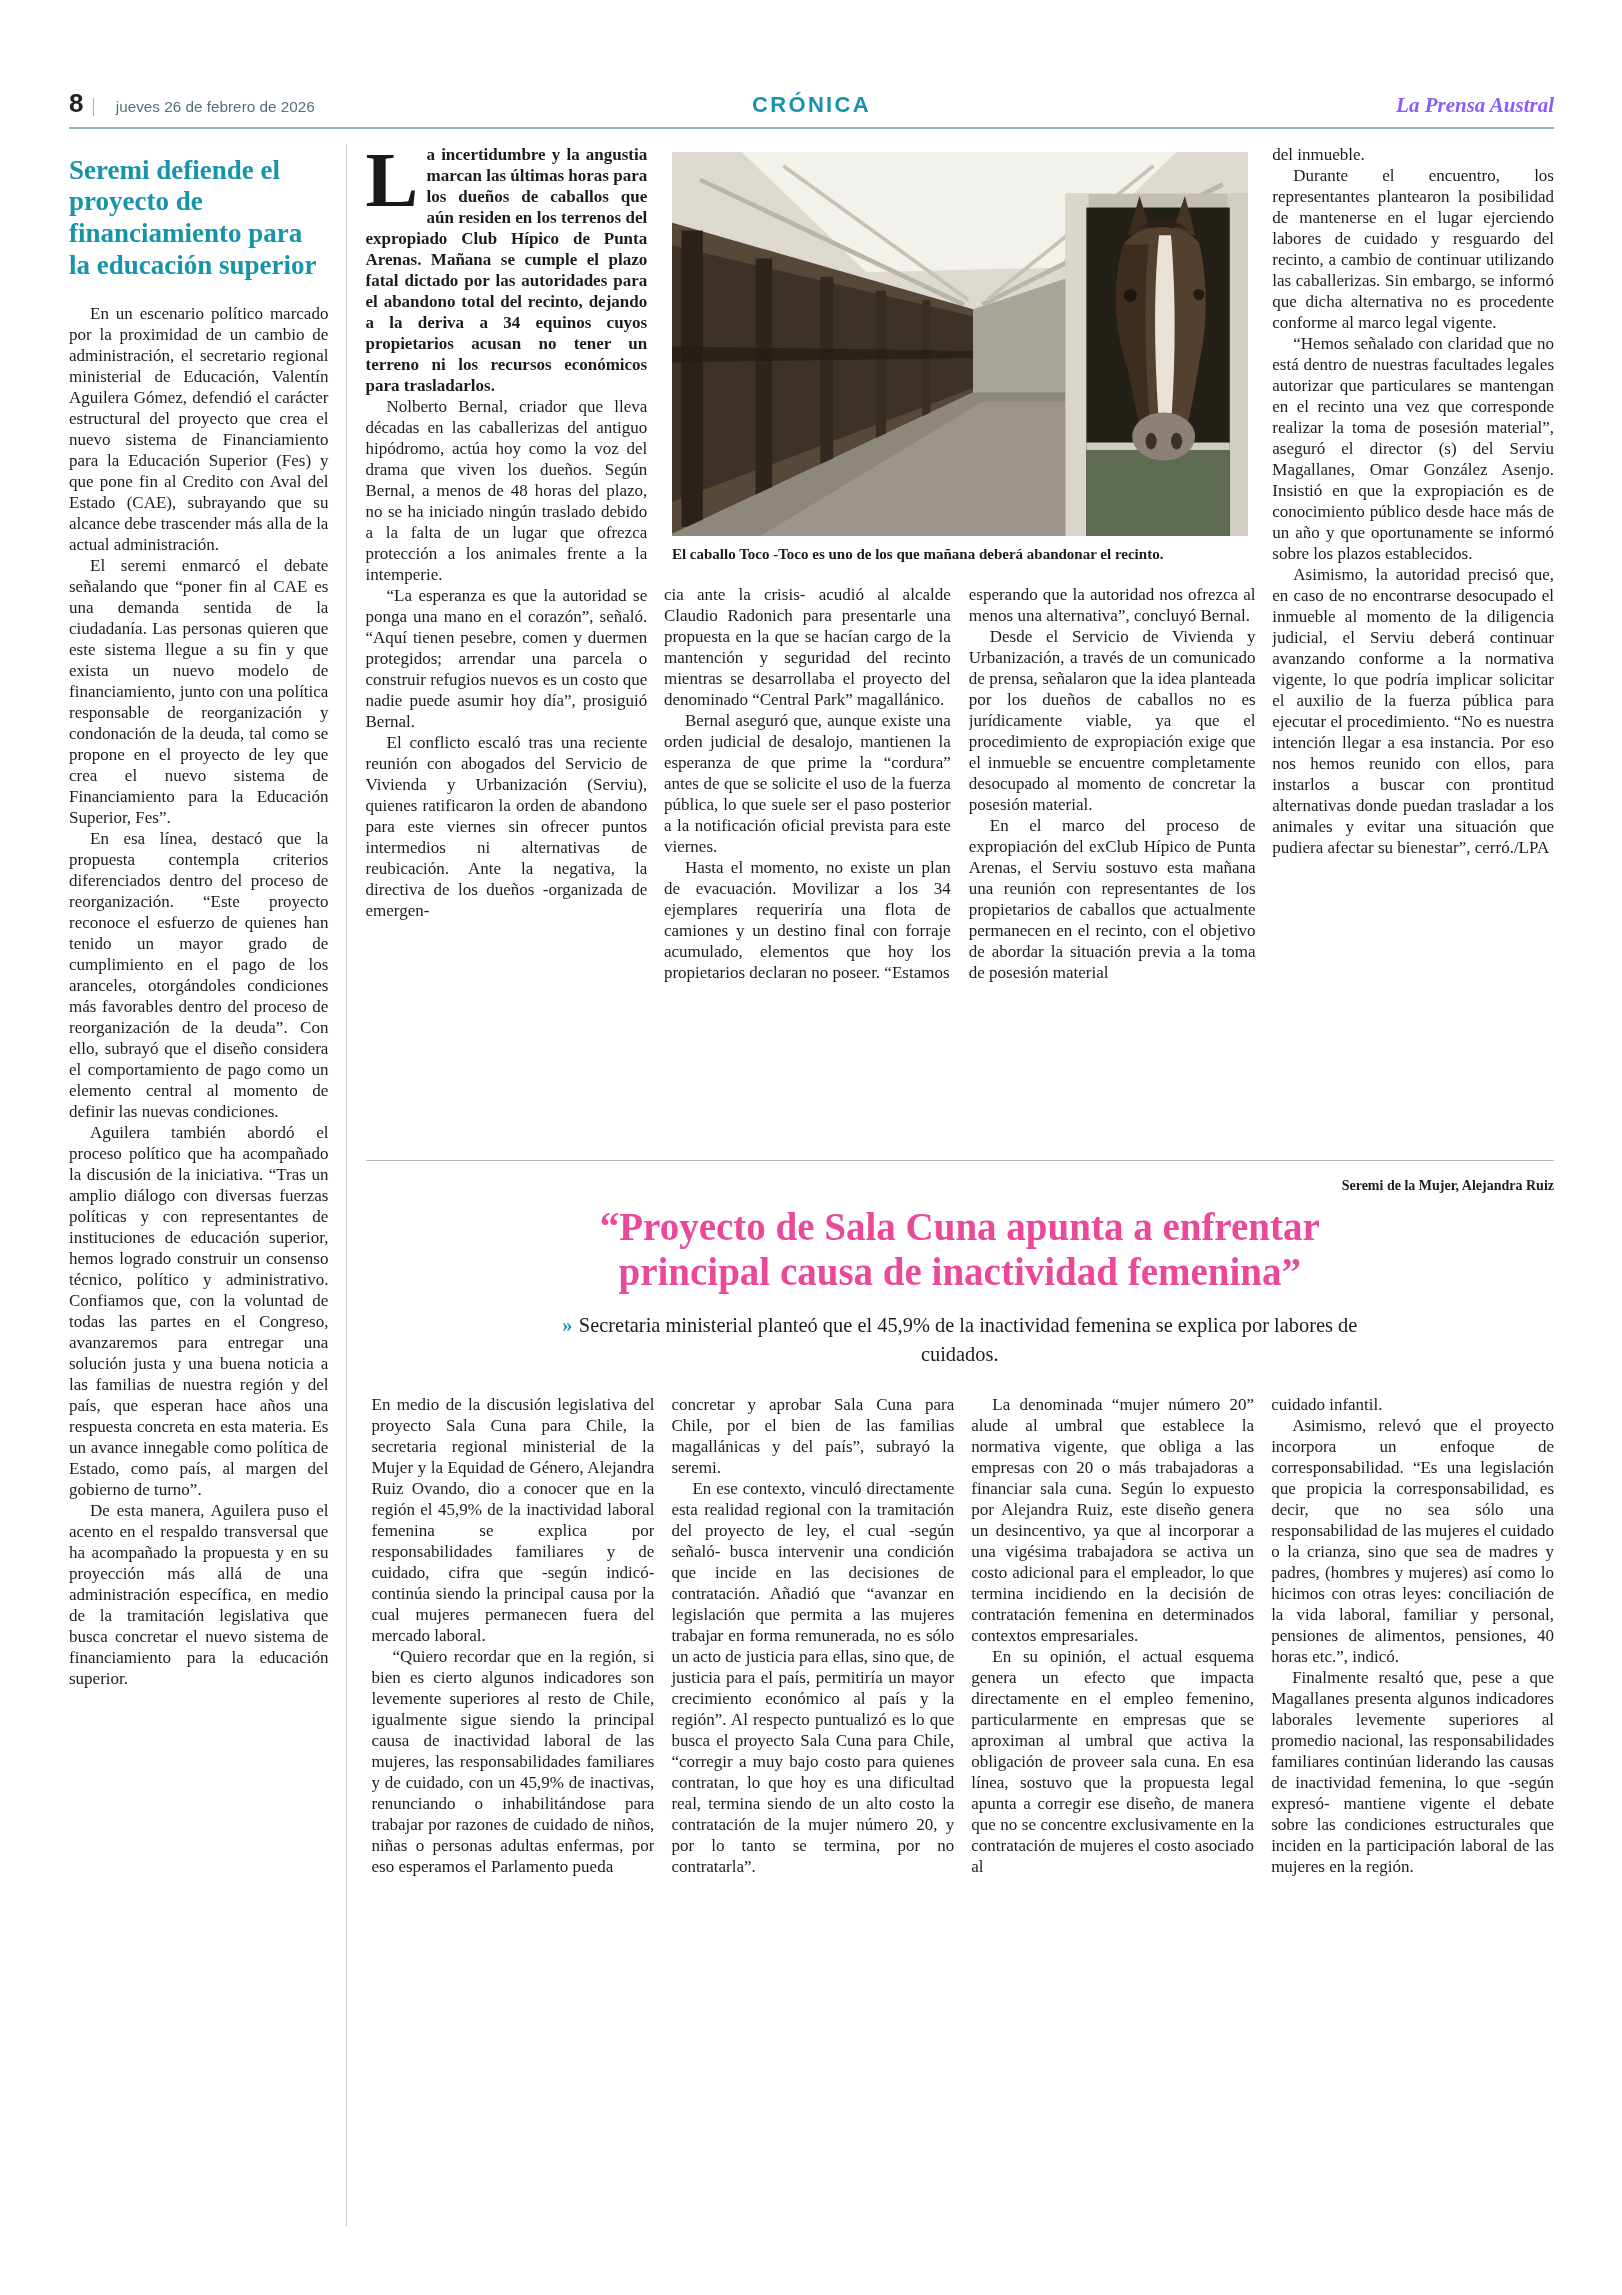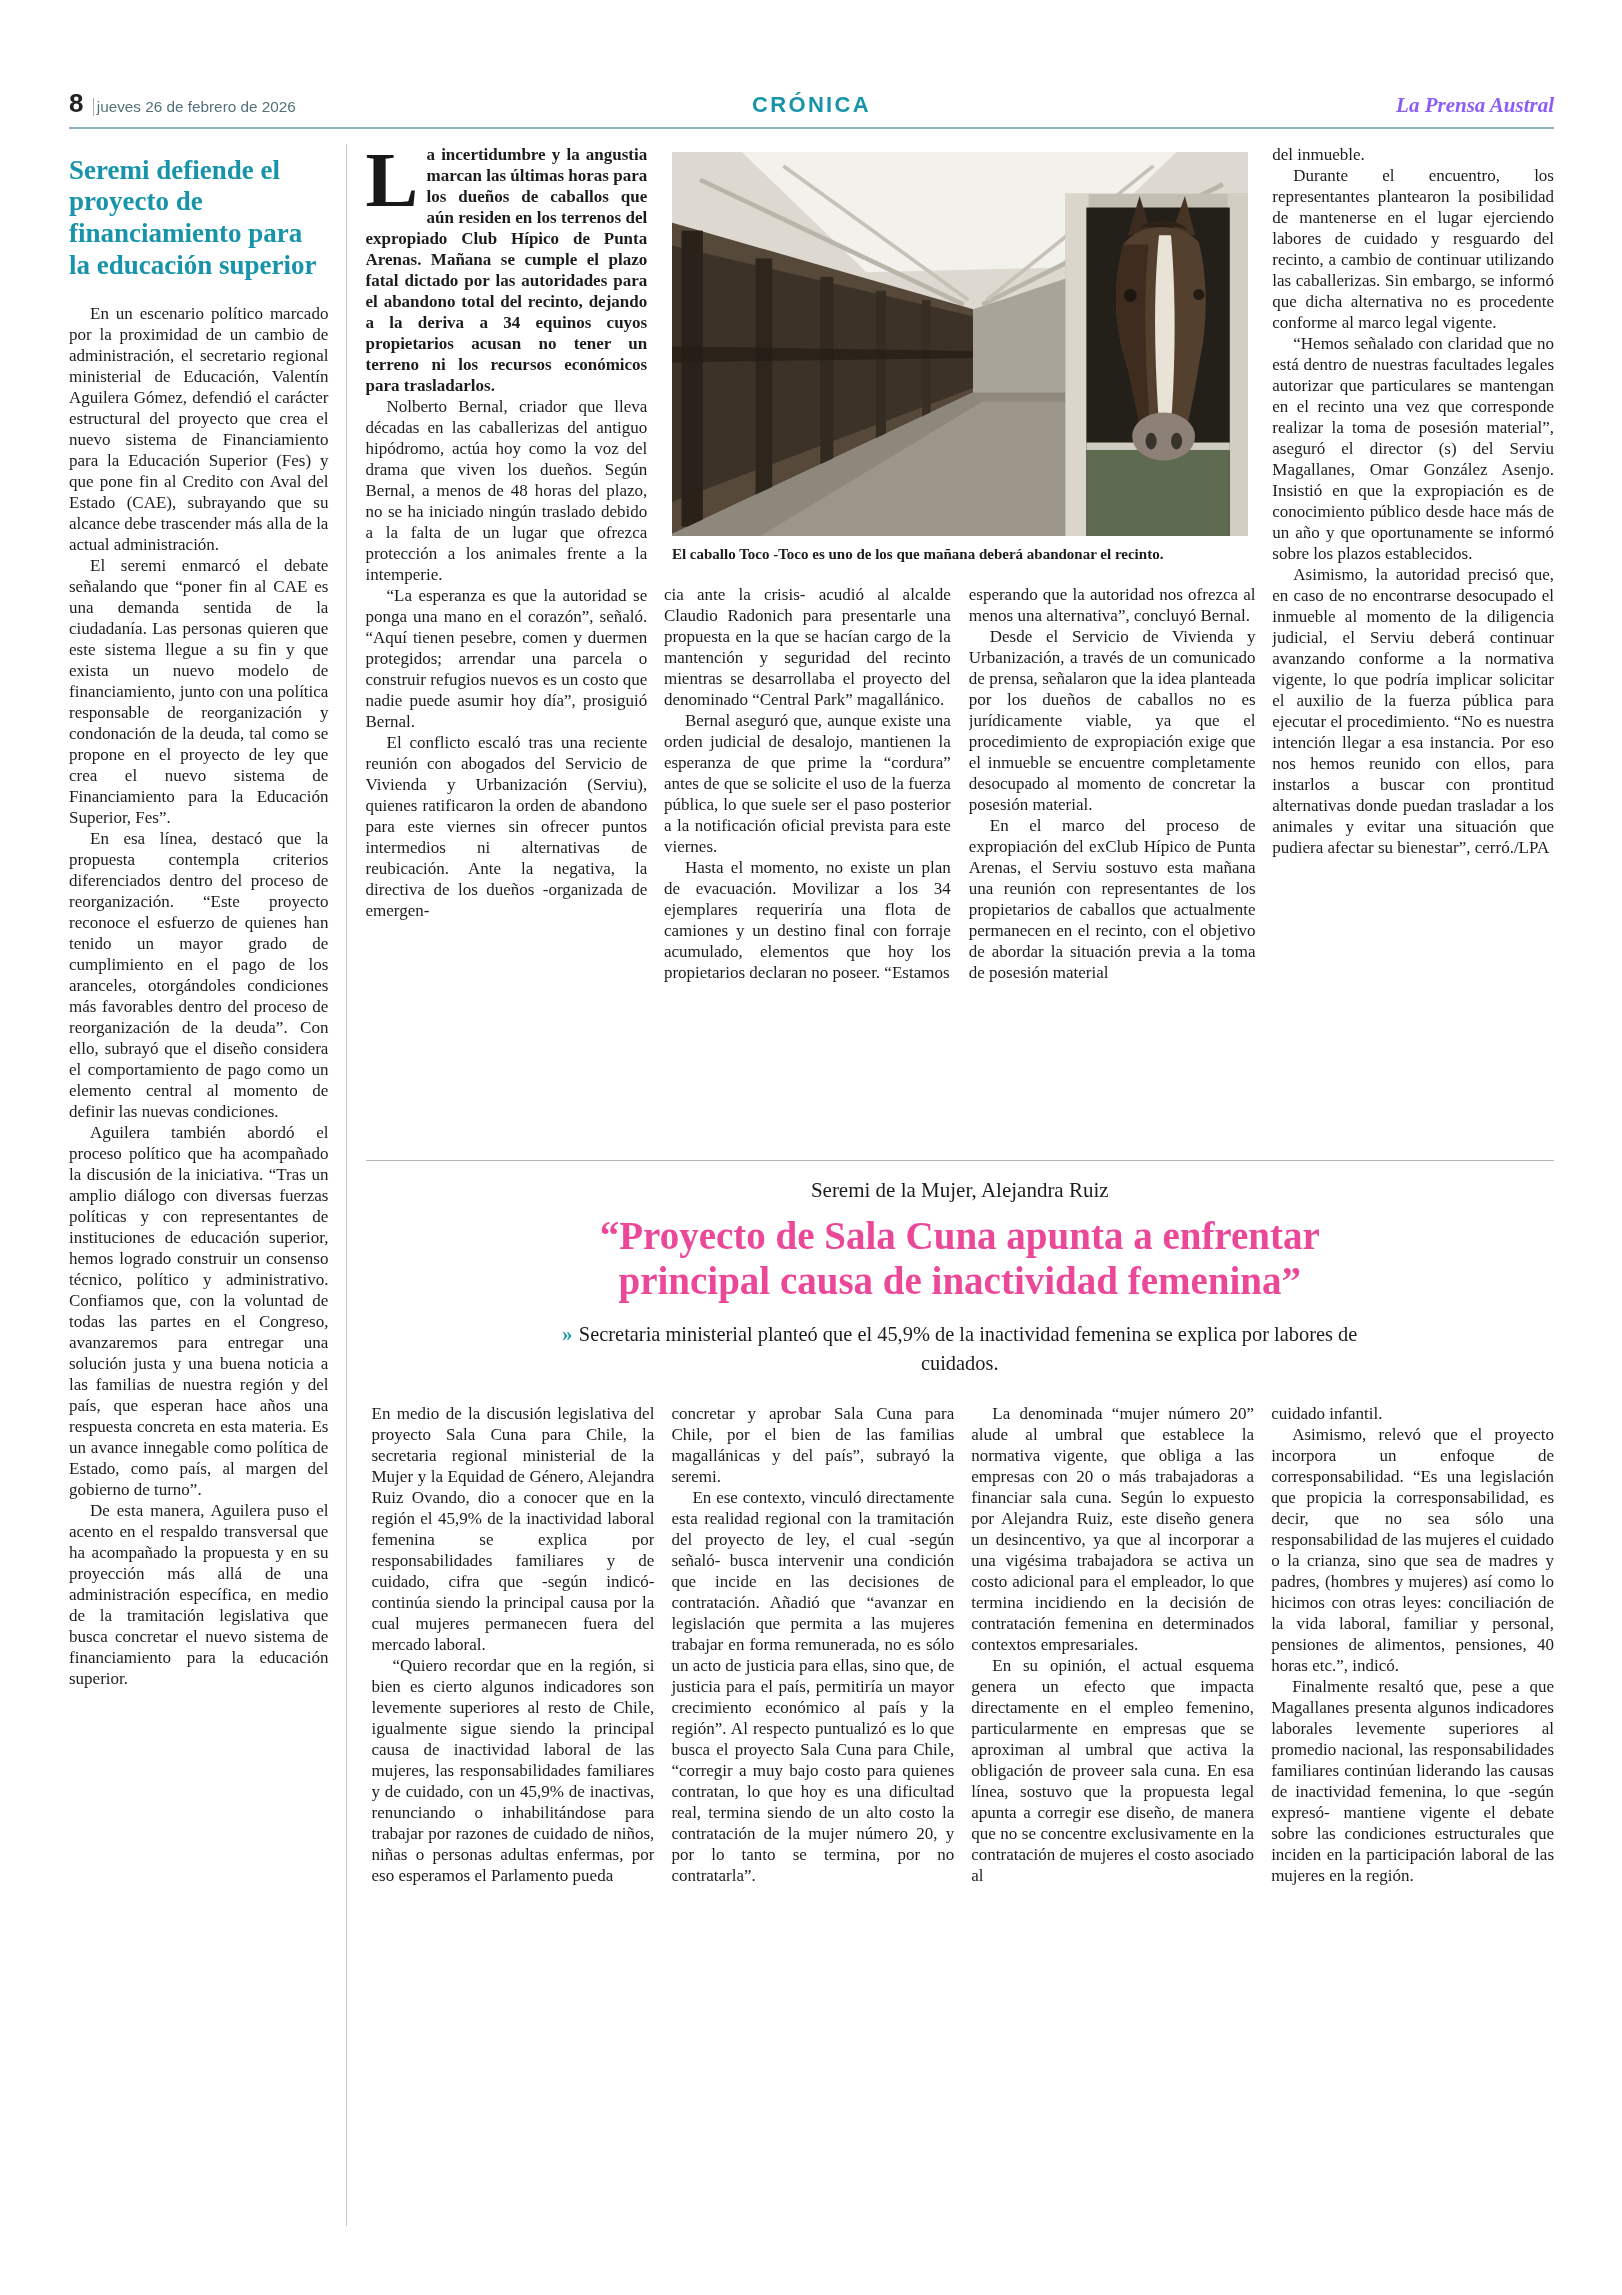--- a/index.html
+++ b/index.html
@@ -5,21 +5,21 @@
   html,body{margin:0;padding:0;background:#ffffff;}
   .page{
     width:1623px;height:2295px;box-sizing:border-box;
     padding:88px 69px 65px 69px;background:#ffffff;overflow:hidden;
     font-family:"Liberation Serif", serif;color:#1c1c1c;position:relative;
   }
   
   .topbar{display:flex;align-items:baseline;}
   .topbar-left{flex:1;display:flex;align-items:baseline;}
   .pagenum{font:700 26px "Liberation Sans",sans-serif;color:#222;}
-  .date{font:400 15.3px "Liberation Sans",sans-serif;color:#55707a;border-left:1.4px solid #9fb3b8;padding-left:3px;margin-left:9.3px;}
+  .date{font:400 15.3px "Liberation Sans",sans-serif;color:#55707a;border-left:1.4px solid #9fb3b8;padding-left:22px;margin-left:9.3px;}
   .section-title{flex:1;text-align:center;font:700 22px "Liberation Sans",sans-serif;color:#1794aa;letter-spacing:2.3px;}
   .masthead{flex:1;text-align:right;font-style:italic;font-weight:700;font-size:21px;font-family:"Liberation Serif",serif;color:#8b5cf6;}
   .header-rule{height:1.4px;background:#8fb2bb;margin-top:8.3px;}
   
   .content{display:flex;margin-top:15.7px;height:2082px;overflow:hidden;}
   .leftcol{width:278px;flex:none;box-sizing:border-box;padding-right:17.6px;border-right:0.9px solid #c9c9c9;overflow:hidden;}
   .left-title{font-size:27px;font-weight:700;color:#1794aa;line-height:1.18;margin:10.2px 0 21px 0;}
   .leftcol p{font-size:17.6px;line-height:24px;text-align:justify;margin:0;text-indent:22px;}
   .mainarea{flex:1;padding-left:18.5px;overflow:hidden;display:flex;flex-direction:column;}
   
@@ -30,21 +30,21 @@
   .photo{position:relative;margin:8px;}
   .photo svg{width:100%;height:384px;display:block;}
   .photo figcaption{font-weight:700;font-size:15px;line-height:1.3;margin-top:8.3px;}
   .midcols-text{display:flex;gap:18px;margin-top:12px;flex:1;overflow:hidden;}
   .article-body p{font-size:17px;line-height:21px;text-align:justify;margin:0;text-indent:21px;}
   .article-body p.no-indent{text-indent:0;}
   p.dropcap{text-indent:0;font-weight:bold;}
   p.dropcap::first-letter{float:left;font-size:79px;line-height:61px;padding:4.6px 8.3px 0 0;color:#181818;}
   
   .divider{height:0.9px;background:#b5b5b5;margin:21px 0 16.7px 0;}
-  .kicker{text-align:center;font-size:21px;margin:0 0 10.2px 0;color:#1c1c1c;}
+  .kicker{text-align:right;font-size:14px;margin:0 0 10.2px 0;color:#1c1c1c;font-weight:bold;}
   .headline2{text-align:center;font-size:39px;font-weight:700;line-height:1.16;max-width:879px;margin:0 auto 16.7px auto;color:#ec4899;}
   .deck{text-align:center;font-size:20.4px;line-height:1.4;max-width:823px;margin:0 auto 26px auto;color:#1c1c1c;}
   .deck .chev{color:#1794aa;font-weight:700;padding-right:6.5px;}
   .cols4{display:flex;gap:17px;flex:1;overflow:hidden;margin-left:6px;}
 </style>
 </head>
 <body>
 
 <div class="page">
 

